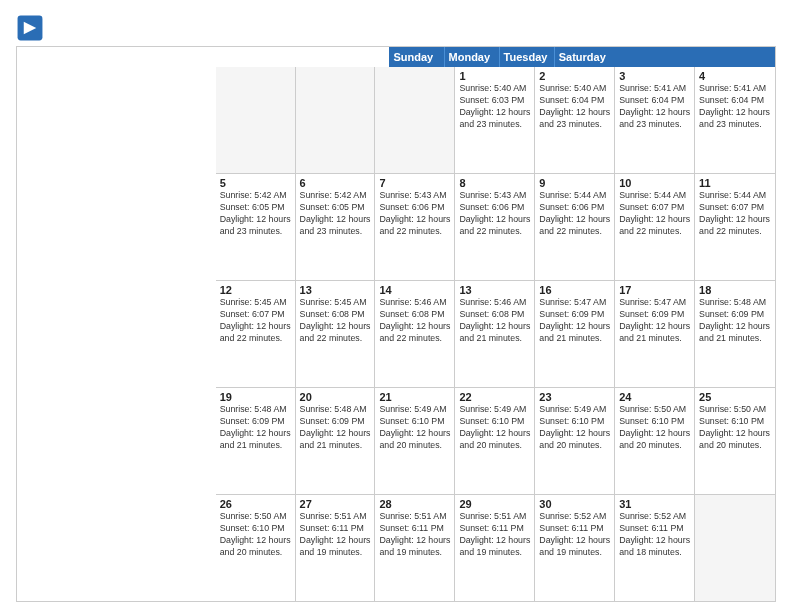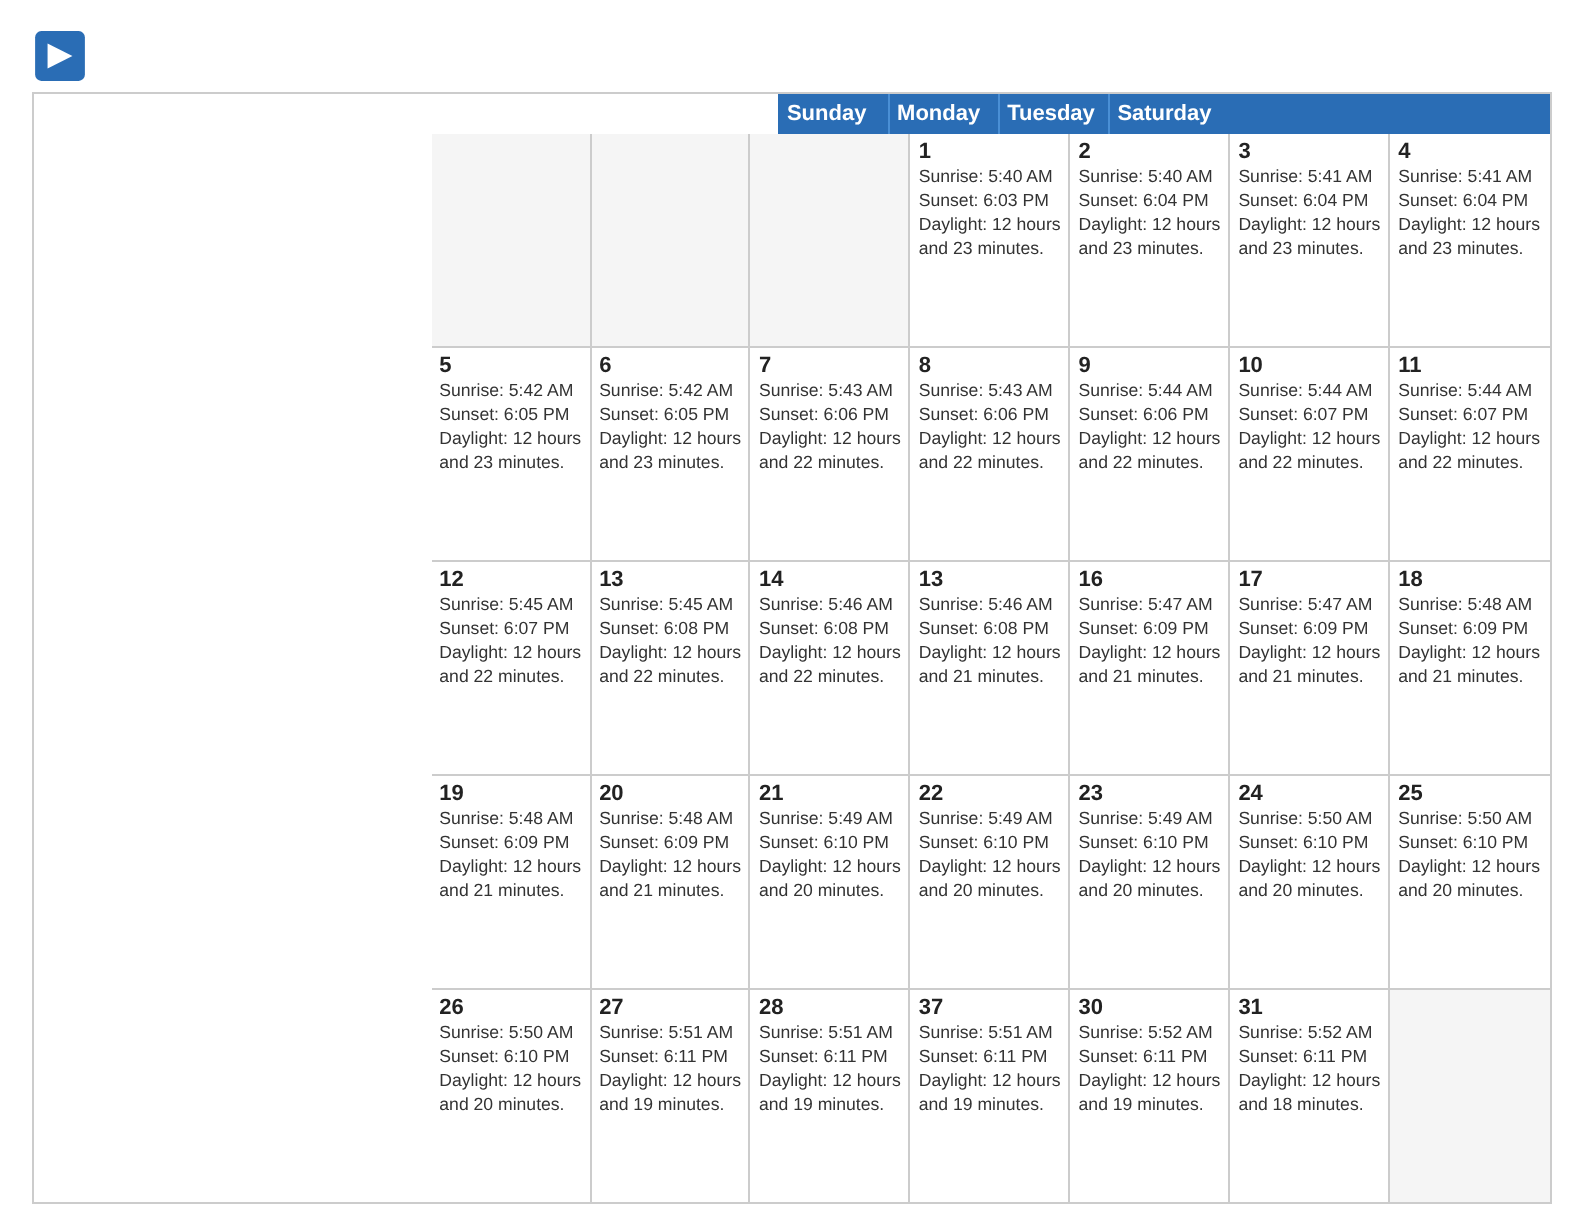--- a/index.html
+++ b/index.html
@@ -349,21 +349,21 @@
 and 19 minutes.</div>
           </div>
           <div class="cal-cell">
             <div class="day-num">28</div>
             <div class="cell-info" style="white-space: pre-line;">Sunrise: 5:51 AM
 Sunset: 6:11 PM
 Daylight: 12 hours
 and 19 minutes.</div>
           </div>
           <div class="cal-cell">
-            <div class="day-num">37</div>
+            <div class="day-num">29</div>
             <div class="cell-info" style="white-space: pre-line;">Sunrise: 5:51 AM
 Sunset: 6:11 PM
 Daylight: 12 hours
 and 19 minutes.</div>
           </div>
           <div class="cal-cell">
             <div class="day-num">30</div>
             <div class="cell-info" style="white-space: pre-line;">Sunrise: 5:52 AM
 Sunset: 6:11 PM
 Daylight: 12 hours

